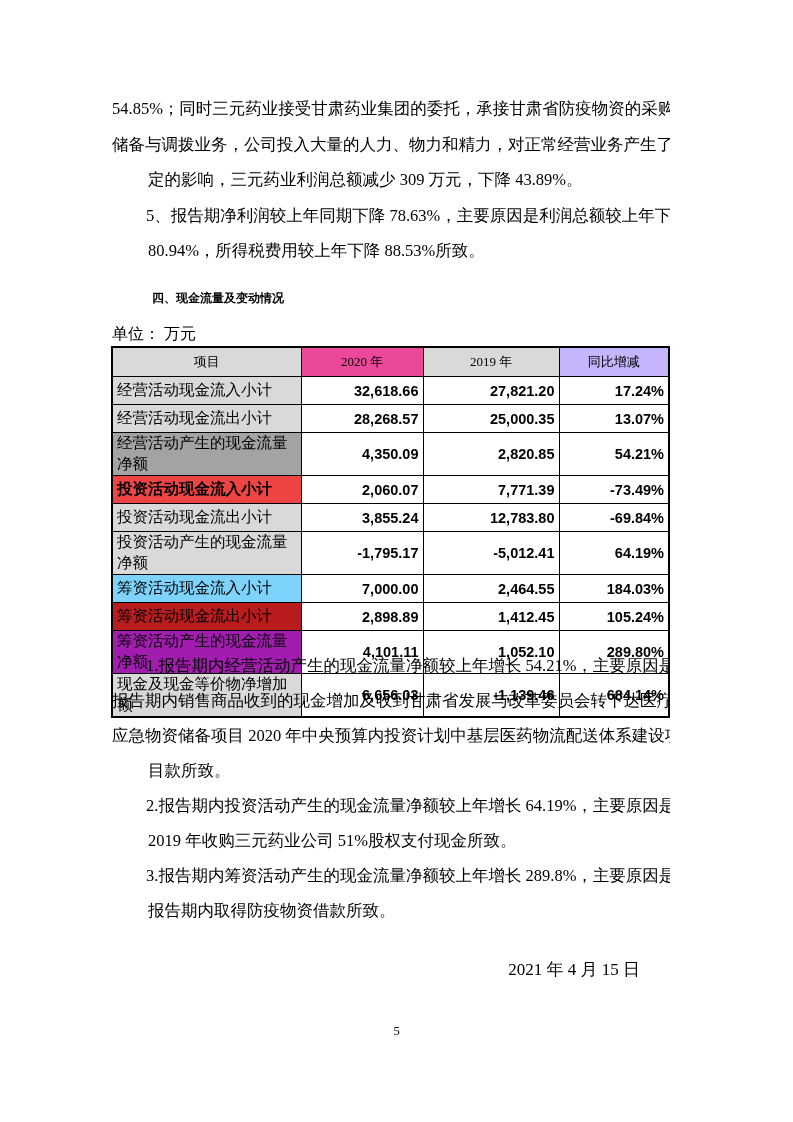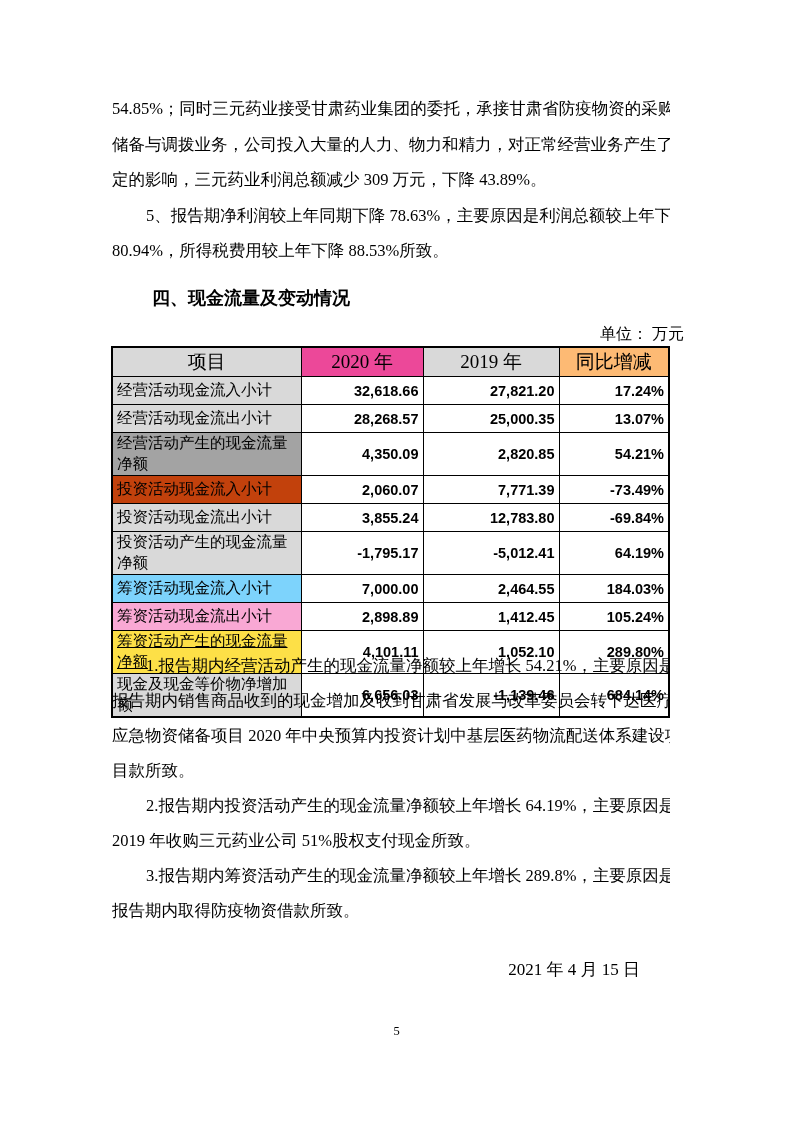--- a/index.html
+++ b/index.html
@@ -21,38 +21,38 @@
   .para { margin: 0; }
   .line {
     font-size: 16.5px;
     line-height: 35.5px;
     white-space: nowrap;
     text-align: justify;
     text-align-last: justify;
     overflow: hidden;
   }
   .notes .line { line-height: 35px; }
-  .line.last { text-align-last: left; }
+  .line.last { text-align-last: left; margin-left: 36px; }
   .line.indent { text-indent: 34px; }
 
   .section-title {
     position: absolute;
     left: 152px;
     top: 286px;
-    font-size: 18px;
+    font-size: 12px;
     font-weight: bold;
     line-height: 24px;
     white-space: nowrap;
   }
   .unit-label {
     position: absolute;
-    left: 128px;
+    left: 112px;
     top: 322px;
     width: 556px;
-    text-align: right;
+    text-align: left;
     font-size: 16px;
     line-height: 24px;
   }
 
   table.cash-table {
     position: absolute;
     left: 111px;
     top: 346px;
     border-collapse: collapse;
     table-layout: fixed;
@@ -62,21 +62,21 @@
   .cash-table th, .cash-table td {
     border: 1px solid #000;
     height: 27px;
     padding: 0;
     overflow: hidden;
     vertical-align: middle;
   }
   .cash-table thead th {
     background: #d9d9d9;
     font-weight: normal;
-    font-size: 19px;
+    font-size: 13px;
     text-align: center;
     height: 28px;
   }
   .cash-table td.label-cell {
     background: #d9d9d9;
     font-size: 15.5px;
     text-align: left;
     padding-left: 4px;
   }
   .cash-table td.num-cell {
@@ -134,21 +134,21 @@
         <col style="width: 189px;">
         <col style="width: 122px;">
         <col style="width: 136px;">
         <col style="width: 110px;">
       </colgroup>
     <thead id="table-head">
         <tr>
           <th style="background: rgb(217, 217, 217);">项目</th>
           <th style="background: #ec4899;">2020 年</th>
           <th style="background: rgb(217, 217, 217);">2019 年</th>
-          <th style="background: #fdba74;">同比增减</th>
+          <th style="background: #c4b5fd;">同比增减</th>
         </tr>
       </thead>
     <tbody id="table-body">
         <tr>
           <td class="label-cell" style="background: rgb(217, 217, 217);">经营活动现金流入小计</td>
           <td class="num-cell">32,618.66</td>
           <td class="num-cell">27,821.20</td>
           <td class="num-cell">17.24%</td>
         </tr>
         <tr>
@@ -157,21 +157,21 @@
           <td class="num-cell">25,000.35</td>
           <td class="num-cell">13.07%</td>
         </tr>
         <tr>
           <td class="label-cell" style="background: #a3a3a3;">经营活动产生的现金流量净额</td>
           <td class="num-cell">4,350.09</td>
           <td class="num-cell">2,820.85</td>
           <td class="num-cell">54.21%</td>
         </tr>
         <tr>
-          <td class="label-cell" style="background: #c2410c;">投资活动现金流入小计</td>
+          <td class="label-cell" style="background: #ef4444; font-weight: bold;">投资活动现金流入小计</td>
           <td class="num-cell">2,060.07</td>
           <td class="num-cell">7,771.39</td>
           <td class="num-cell">-73.49%</td>
         </tr>
         <tr>
           <td class="label-cell" style="background: rgb(217, 217, 217); margin-left: 29px;">投资活动现金流出小计</td>
           <td class="num-cell">3,855.24</td>
           <td class="num-cell">12,783.80</td>
           <td class="num-cell">-69.84%</td>
         </tr>
@@ -181,27 +181,27 @@
           <td class="num-cell">-5,012.41</td>
           <td class="num-cell">64.19%</td>
         </tr>
         <tr>
           <td class="label-cell" style="background: #7dd3fc;">筹资活动现金流入小计</td>
           <td class="num-cell">7,000.00</td>
           <td class="num-cell">2,464.55</td>
           <td class="num-cell">184.03%</td>
         </tr>
         <tr>
-          <td class="label-cell" style="background: #f9a8d4;">筹资活动现金流出小计</td>
+          <td class="label-cell" style="background: #b91c1c;">筹资活动现金流出小计</td>
           <td class="num-cell">2,898.89</td>
           <td class="num-cell">1,412.45</td>
           <td class="num-cell">105.24%</td>
         </tr>
         <tr>
-          <td class="label-cell" style="background: #fde047; text-decoration: underline;">筹资活动产生的现金流量净额</td>
+          <td class="label-cell" style="background: #a21caf;">筹资活动产生的现金流量净额</td>
           <td class="num-cell">4,101.11</td>
           <td class="num-cell">1,052.10</td>
           <td class="num-cell">289.80%</td>
         </tr>
         <tr>
           <td class="label-cell" style="background: rgb(217, 217, 217);">现金及现金等价物净增加额</td>
           <td class="num-cell">6,656.03</td>
           <td class="num-cell">-1,139.46</td>
           <td class="num-cell">684.14%</td>
         </tr>

